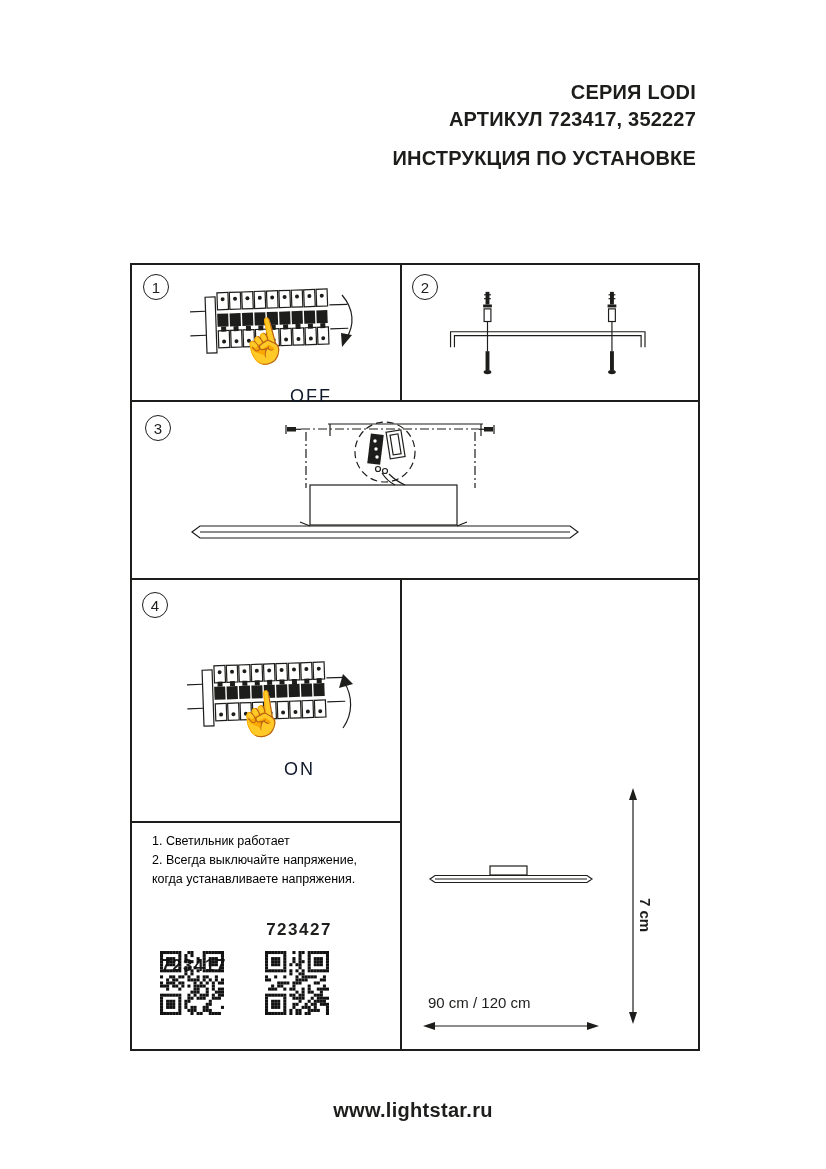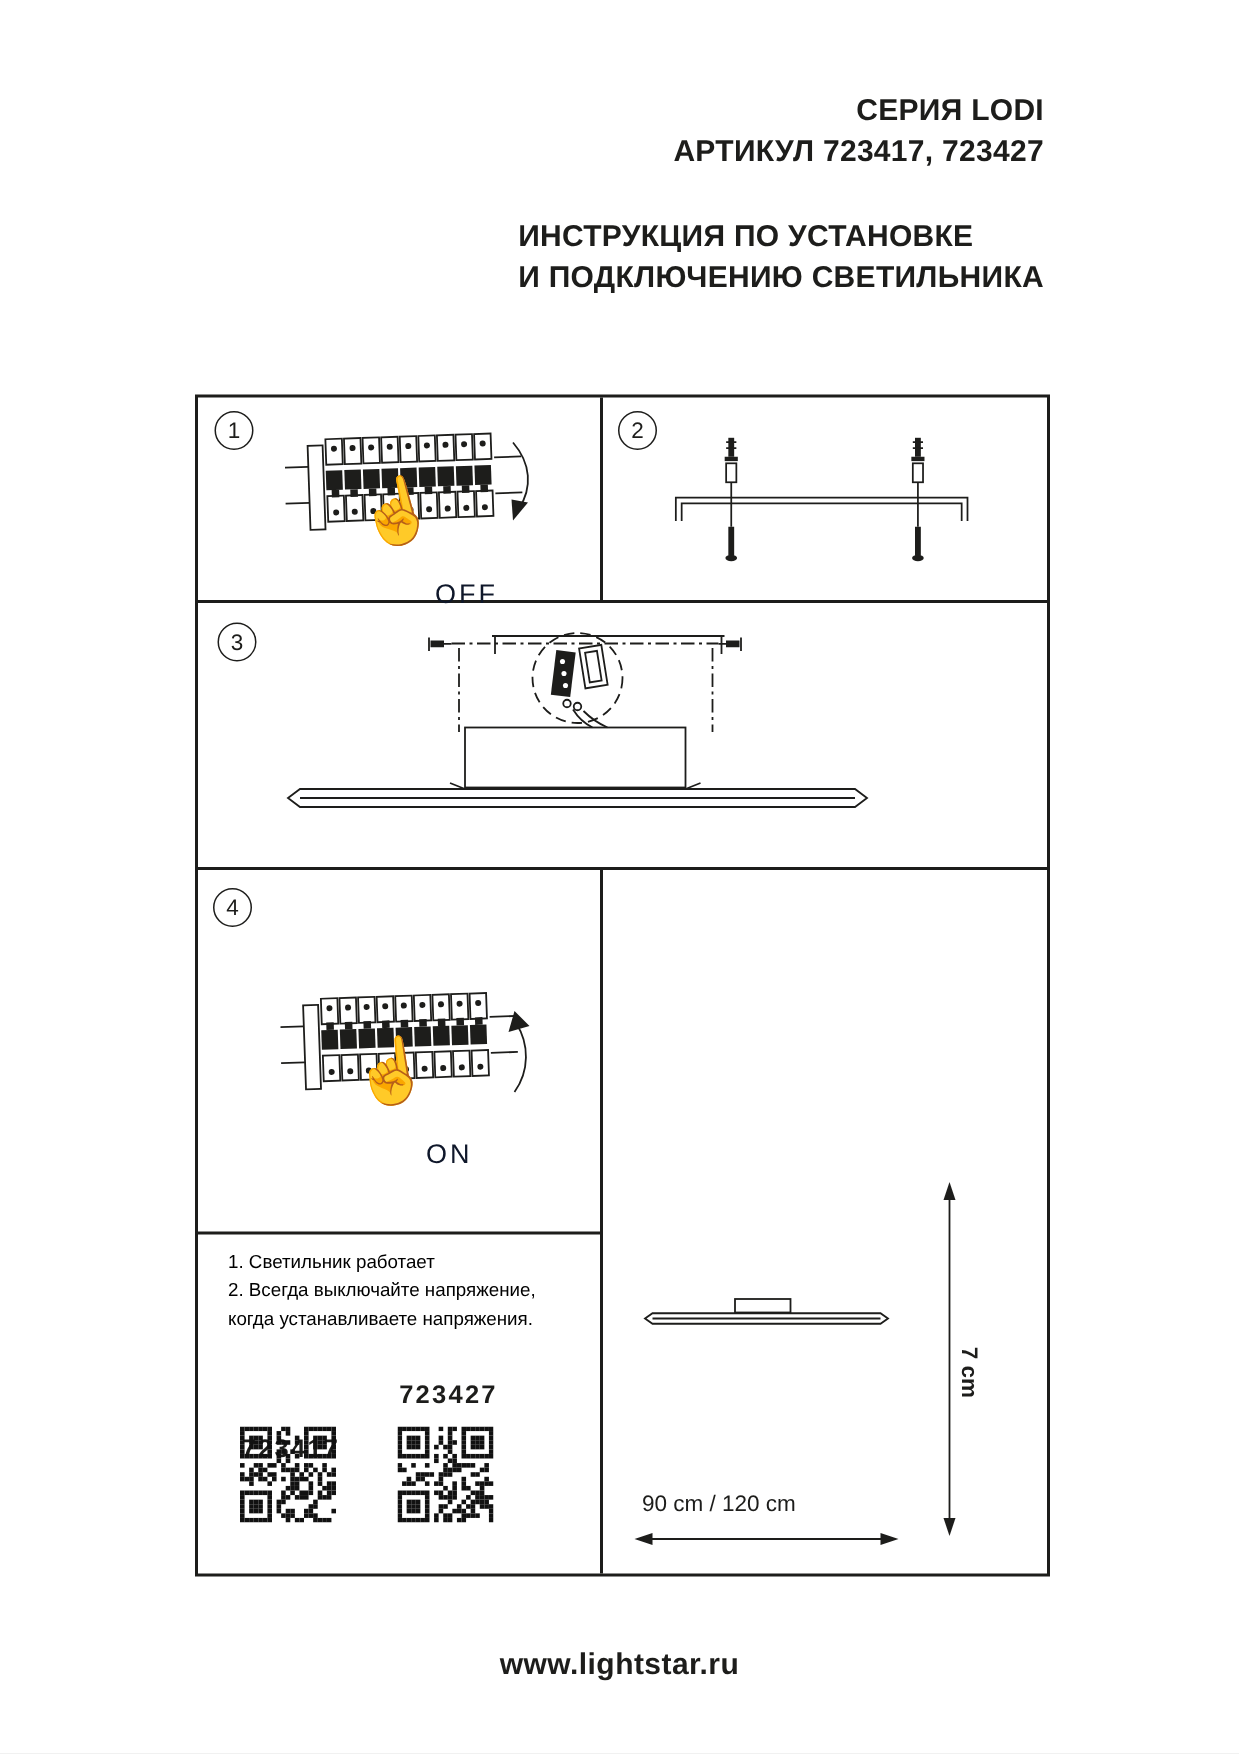--- a/index.html
+++ b/index.html
@@ -8,21 +8,21 @@
   .abs{position:absolute;}
 
   
   .logo-box{left:132px;top:64px;width:110px;height:131px;border:2px solid #1d1d1b;
             box-sizing:border-box;text-align:center;padding-top:12px;}
   .logo-light{font-family:"Liberation Serif",serif;font-weight:bold;font-size:29px;line-height:29px;letter-spacing:.5px;}
   .logo-star{font-family:"Liberation Serif",serif;font-weight:bold;font-size:36px;line-height:33px;letter-spacing:.5px;}
   .logo-group{font-size:13px;letter-spacing:4.5px;text-indent:4.5px;color:#4a4a4a;margin-top:5px;line-height:13px;}
   .logo-flag{display:flex;width:84px;height:9px;margin:7px auto 0;border:1px solid #9a9a9a;box-sizing:border-box;}
   .logo-flag span{flex:1;}
-  .hdr-top{right:130px;top:61px;text-align:right;font-weight:bold;font-size:20px;line-height:27px;letter-spacing:.2px;}
+  .hdr-top{right:130px;top:79px;text-align:right;font-weight:bold;font-size:20px;line-height:27px;letter-spacing:.2px;}
   .hdr-title{right:130px;top:145px;font-weight:bold;font-size:20px;line-height:27px;letter-spacing:.2px;}
 
   
   .grid{left:130px;top:263px;width:570px;height:788px;border:2px solid #1d1d1b;box-sizing:border-box;}
   .gl{background:#1d1d1b;position:absolute;}
   .l-h1{top:135px;left:0;right:0;height:2px;}
   .l-h2{top:313px;left:0;right:0;height:2px;}
   .l-h3{top:556px;left:0;width:270px;height:2px;}
   .l-v1{left:268px;top:0;height:135px;width:2px;}
   .l-v2{left:268px;top:313px;bottom:0;width:2px;}
@@ -58,26 +58,25 @@
   svg .fill{fill:#1d1d1b;stroke:none;}
 </style>
 </head>
 <body>
 
 <div class="page">
 
 
   <div class="abs hdr-top">
     <div>СЕРИЯ LODI</div>
-    <div>АРТИКУЛ 723417, 723427</div>
+    <div>АРТИКУЛ 723417, 352227</div>
   </div>
 
   <div class="abs hdr-title">
     <div>ИНСТРУКЦИЯ ПО УСТАНОВКЕ</div>
-    <div>И ПОДКЛЮЧЕНИЮ СВЕТИЛЬНИКА</div>
   </div>
 
   <div class="abs grid">
     <div class="gl l-h1"></div>
     <div class="gl l-h2"></div>
     <div class="gl l-h3"></div>
     <div class="gl l-v1"></div>
     <div class="gl l-v2"></div>
 
     <div class="cell c1">

